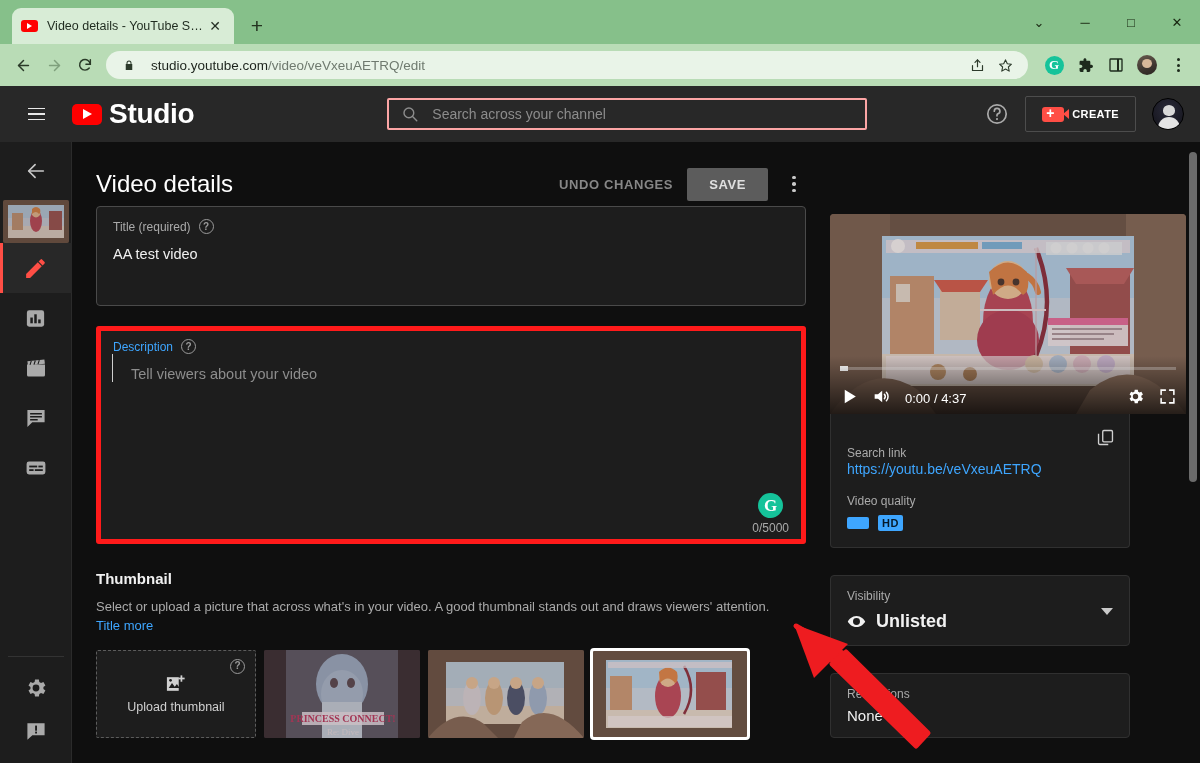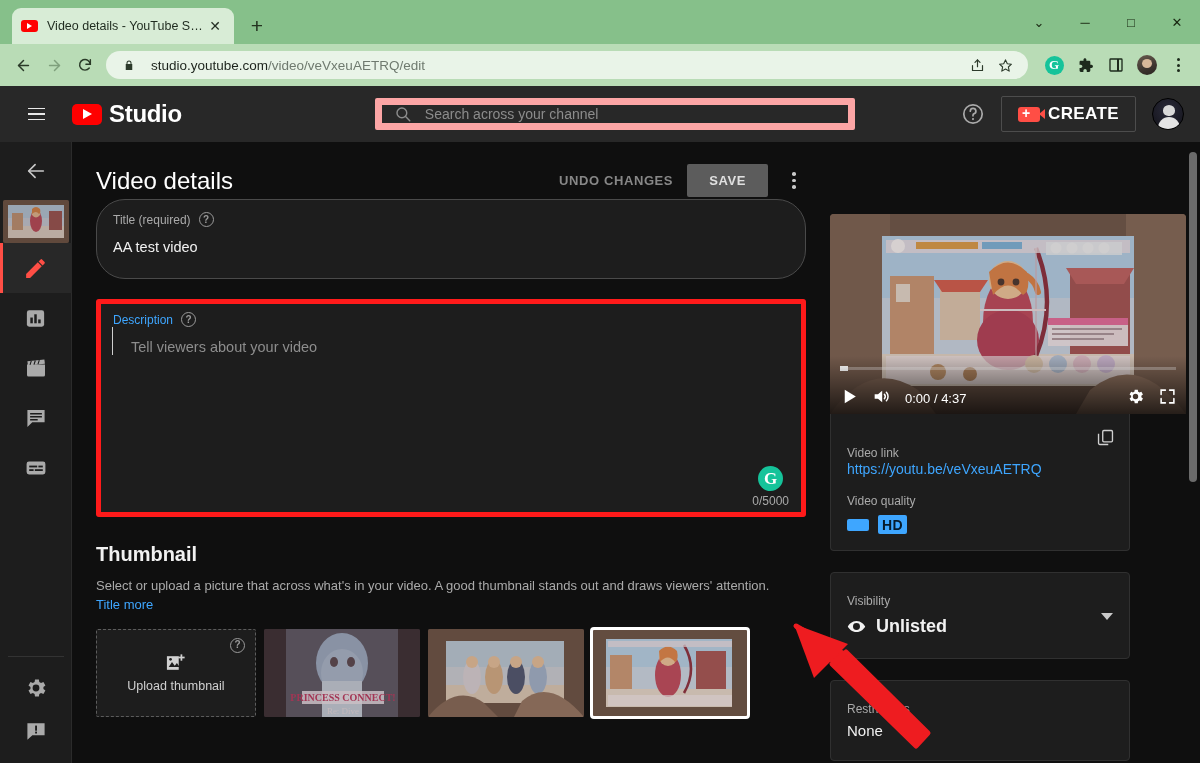--- a/index.html
+++ b/index.html
@@ -122,23 +122,23 @@
   .studio-logo { display: flex; align-items: center; gap: 7px; }
   .yt-mark {
     width: 30px; height: 21px; background: #ff0000; border-radius: 5px;
     position: relative;
   }
   .yt-mark::after {
     content: ""; position: absolute; left: 11px; top: 5.5px;
     border-left: 9px solid #fff;
     border-top: 5.2px solid transparent; border-bottom: 5.2px solid transparent;
   }
-  .studio-word { font-size: 24px; font-weight: bold; color: #fff; letter-spacing: -0.3px; }
+  .studio-word { font-size: 28px; font-weight: bold; color: #fff; letter-spacing: -0.3px; }
   .yt-search {
-    width: 480px; height: 32px; border: 7px solid #fca5a5; border-radius: 2px;
+    width: 480px; height: 32px; border: 2px solid #fca5a5; border-radius: 2px;
     display: flex; align-items: center; gap: 13px; padding: 0 12px;
     margin-left: 193px; background: transparent;
   }
   .yt-search-ph { font-size: 14px; color: #8c8c8c; }
   .header-right {
     margin-left: auto; display: flex; align-items: center; gap: 16px;
   }
   .help-ic { width: 24px; height: 24px; color: #aaa; }
   .create-btn {
     height: 36px; border: 1px solid #4d4d4d; display: flex; align-items: center;
@@ -150,21 +150,21 @@
   }
   .cam-ic::before {
     content: ""; position: absolute; right: -5px; top: 2.5px;
     border-right: 6px solid #ff4e45;
     border-top: 5px solid transparent; border-bottom: 5px solid transparent;
   }
   .cam-ic::after {
     content: "+"; position: absolute; left: 4px; top: -3px; color: #fff;
     font-size: 14px; line-height: 18px; font-weight: 700;
   }
-  .create-label { font-size: 17px; font-weight: bold; color: #fff; letter-spacing: .4px; }
+  .create-label { font-size: 11px; font-weight: bold; color: #fff; letter-spacing: .4px; }
   .chan-avatar {
     width: 32px; height: 32px; border-radius: 50%;
     background: radial-gradient(circle at 50% 35%, #2a2a3a 0%, #121218 100%);
     position: relative; overflow: hidden; border: 1px solid #000;
   }
   .chan-avatar::before {
     content:""; position:absolute; left:10px; top:6px; width:12px; height:11px;
     border-radius:50% 50% 45% 45%; background:#d9d9d9;
   }
   .chan-avatar::after {
@@ -203,21 +203,21 @@
 
   
   .content {
     flex: 1 1 auto; overflow: hidden; position: relative; background: #0f0f0f;
   }
   .content-inner { display: flex; padding: 0 24px 0 24px; gap: 24px; }
   .col-left { width: 710px; flex: 0 0 auto; padding-left: 0; }
   .col-right { width: 300px; flex: 0 0 auto; }
 
   .page-head {
-    display: flex; align-items: center; height: 57px; padding-top: 20px;
+    display: flex; align-items: center; height: 64px; padding-top: 20px;
   }
   .page-title { font-size: 24px; color: #fff; font-weight: 400; }
   .page-actions { margin-left: auto; display: flex; align-items: center; gap: 14px; }
   .undo-btn { font-size: 13px; font-weight: bold; color: #878787; letter-spacing: .6px; }
   .save-btn {
     background: #5c5c5c; color: #e0e0e0; font-size: 13px; font-weight: bold;
     letter-spacing: .6px; padding: 9px 22px; border-radius: 2px;
   }
   .kebab { width: 24px; display: flex; flex-direction: column; align-items: center; gap: 3px; }
   .kebab i { width: 3.5px; height: 3.5px; border-radius: 50%; background: #c9c9c9; display:block; }
@@ -232,40 +232,40 @@
   .help-circ {
     width: 15px; height: 15px; border-radius: 50%; border: 1.3px solid #9a9a9a;
     color: #9a9a9a; font-size: 10px; display: flex; align-items: center;
     justify-content: center; line-height: 1; font-weight: 700;
   }
   .field-value { font-size: 14.5px; color: #f1f1f1; padding-top: 12px; }
   .field-ph {
     font-size: 14.5px; color: #8d8d8d; padding-top: 12px;
     border-left: 1.2px solid #cfcfcf; padding-left: 18px; margin-left: -1px;
   }
-  #title-box { height: 80px; border-radius: 29px; }
+  #title-box { height: 100px; }
 
   .desc-wrap { position: relative; margin-top: 20px; }
   .desc-highlight {
     position: absolute; inset: 0; border: 5px solid #ff1a1a;
     border-radius: 3px; pointer-events: none; z-index: 3;
   }
   #desc-box { height: 218px; border-color: #4a4a4a; }
   .desc-footer {
     position: absolute; right: 16px; bottom: 8px; text-align: right;
   }
   .gram-badge {
     width: 25px; height: 25px; border-radius: 50%; background: #15c39a;
     color: #fff; font-size: 17px; font-weight: bold; display: flex;
     align-items: center; justify-content: center; margin: 0 auto 3px auto;
     font-family: "Liberation Serif", serif;
   }
   .char-count { font-size: 12px; color: #aaa; }
 
-  .section-title { font-size: 20px; color: #f1f1f1; font-weight: bold; margin: 26px 0 0 0; }
+  .section-title { font-size: 15px; color: #f1f1f1; font-weight: bold; margin: 26px 0 0 0; }
   .section-desc { font-size: 13px; color: #aaa; margin-top: 11px; line-height: 1.35; }
   .link-more { font-size: 13px; color: #3ea6ff; display: inline-block; margin-top: 2px; }
 
   .thumb-row { display: flex; gap: 8px; margin-top: 16px; }
   .thumb-upload {
     width: 160px; height: 88px; border: 1.5px dashed #5c5c5c; border-radius: 2px;
     display: flex; flex-direction: column; align-items: center; justify-content: center;
     gap: 7px; position: relative; background: #1d1d1d;
   }
   .thumb-upload .help-circ { position: absolute; right: 10px; top: 8px; }
@@ -302,28 +302,28 @@
     border-radius: 0 0 4px 4px; padding: 16px; position: relative;
   }
   .info-label { font-size: 12px; color: #aaa; }
   .info-link { font-size: 14px; color: #3ea6ff; margin-top: 3px; word-break: break-all; }
   .info-value { font-size: 14px; color: #f1f1f1; font-weight: bold; margin-top: 3px; }
   .info-group { margin-top: 16px; }
   .info-group:first-child { margin-top: 0; }
   .copy-ic { position: absolute; right: 14px; top: 14px; color: #d0d0d0; }
   .quality-row { display: flex; align-items: center; gap: 9px; margin-top: 7px; }
   .hd-badge {
-    background: #3ea6ff; color: #061a2b; font-size: 14px; font-weight: bold;
+    background: #3ea6ff; color: #061a2b; font-size: 11px; font-weight: bold;
     padding: 2.5px 4px; border-radius: 2px; letter-spacing: .5px; line-height: 1;
   }
   .q-bar { width: 22px; height: 12px; background: #3ea6ff; border-radius: 2px; }
 
   .side-card {
     background: #1d1d1d; border: 1px solid #303030; border-radius: 4px;
-    padding: 21px 16px; margin-top: 21px; position: relative;
+    padding: 13px 16px; margin-top: 27px; position: relative;
   }
   .vis-row { display: flex; align-items: center; gap: 10px; margin-top: 8px; }
   .vis-text { font-size: 18px; color: #f1f1f1; font-weight: bold; }
   .caret-down {
     position: absolute; right: 16px; top: 50%; margin-top: -3px;
     width: 0; height: 0; border-left: 6px solid transparent;
     border-right: 6px solid transparent; border-top: 7px solid #c9c9c9;
   }
   .restr-value { font-size: 15px; color: #f1f1f1; margin-top: 6px; }
 
@@ -768,21 +768,21 @@
             </div>
 
             <div class="info-card">
               <span class="copy-ic">
                 <svg width="19" height="19" viewBox="0 0 24 24" fill="none" stroke="currentColor" stroke-width="1.7">
                     <rect x="8.5" y="3.2" width="12.3" height="14.4" rx="1.4"></rect>
                     <path d="M15.5 20.8H4.6a1.4 1.4 0 0 1-1.4-1.4V7.4"></path>
                   </svg>
               </span>
               <div class="info-group">
-                <div class="info-label">Video link</div>
+                <div class="info-label">Search link</div>
                 <a class="info-link">https://youtu.be/veVxeuAETRQ</a>
               </div>
               <div class="info-group">
                 <div class="info-label">Video quality</div>
                 <div class="quality-row">
                   <span class="q-bar"></span>
                   <span class="hd-badge">HD</span>
                 </div>
               </div>
             </div>

